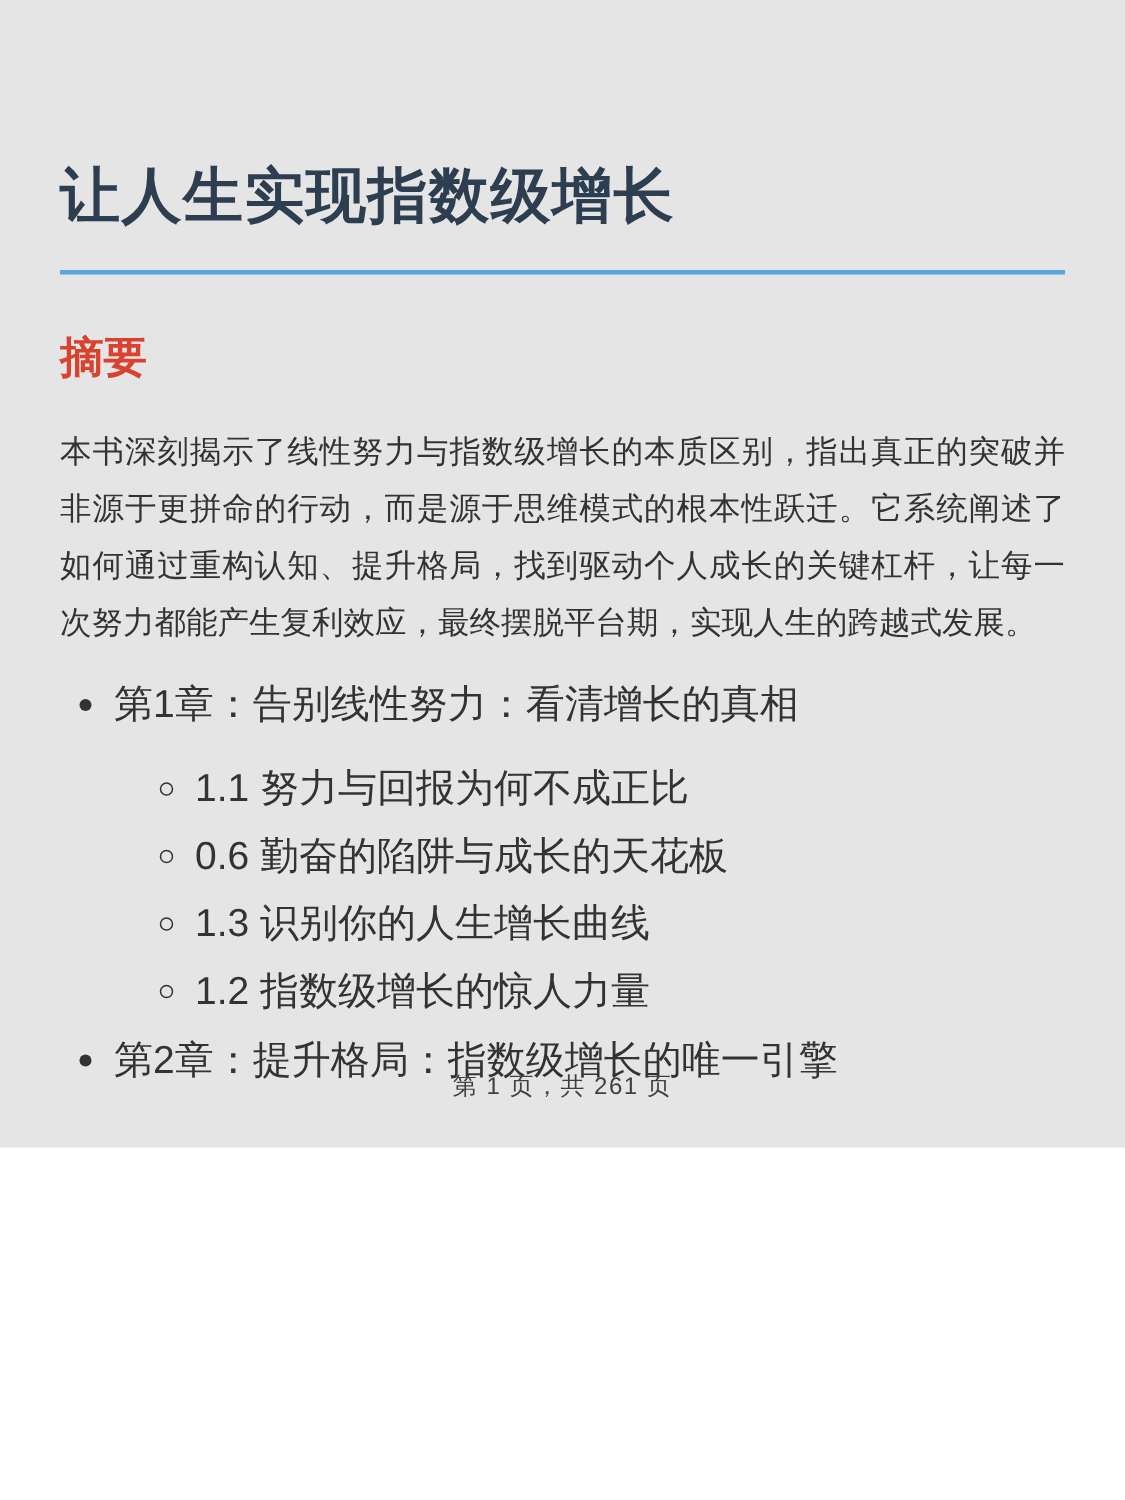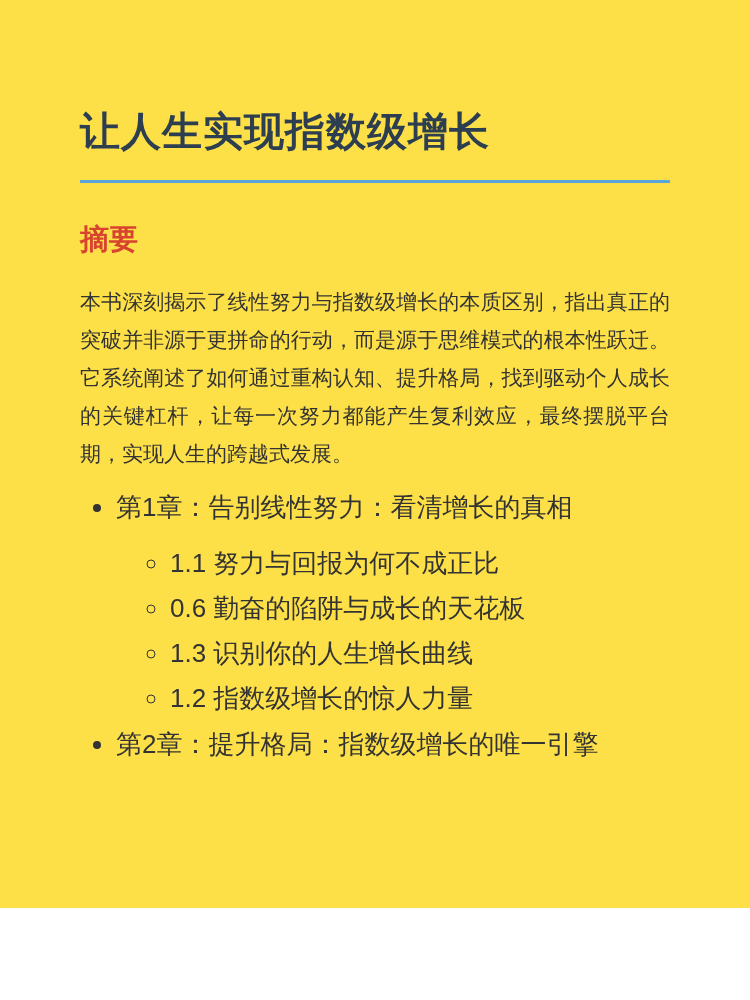--- a/index.html
+++ b/index.html
@@ -11,23 +11,23 @@
     width: 750px;
     height: 1000px;
     position: relative;
     font-family: "Liberation Sans", "DejaVu Sans", sans-serif;
     overflow: hidden;
   }
   .page {
     position: relative;
     box-sizing: border-box;
     width: 750px;
-    height: 908px;
-    padding: 0 80px;
-    background: #fde047;
+    height: 765px;
+    padding: 0 40px;
+    background: #e5e5e5;
   }
   .doc-title {
     margin: 0;
     padding-top: 106px;
     font-size: 40px;
     line-height: 1.25;
     font-weight: bold;
     color: #2c3e50;
     letter-spacing: 1px;
   }
@@ -99,14 +99,15 @@
   <ul class="toc-list">
       <li class="chapter">第1章：告别线性努力：看清增长的真相<ul class="subs">
           <li class="sub">1.1 努力与回报为何不成正比</li>
           <li class="sub">0.6 勤奋的陷阱与成长的天花板</li>
           <li class="sub">1.3 识别你的人生增长曲线</li>
           <li class="sub">1.2 指数级增长的惊人力量</li>
         </ul></li>
       <li class="chapter">第2章：提升格局：指数级增长的唯一引擎</li>
     </ul>
 
+  <div class="page-footer">第 1 页，共 261 页</div>
 
 </div>
 
 </body></html>

